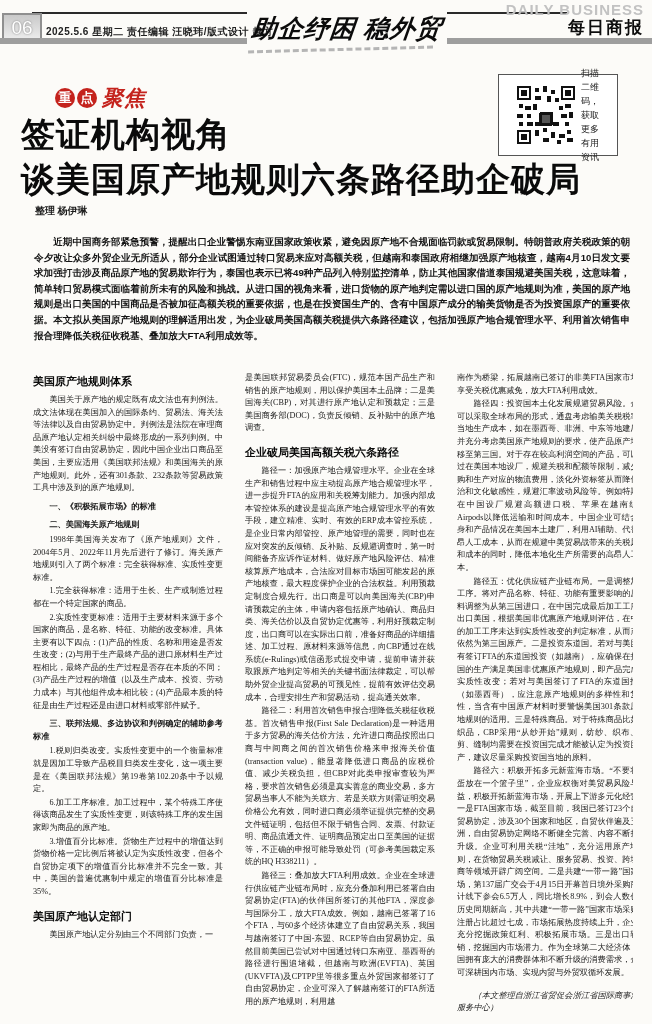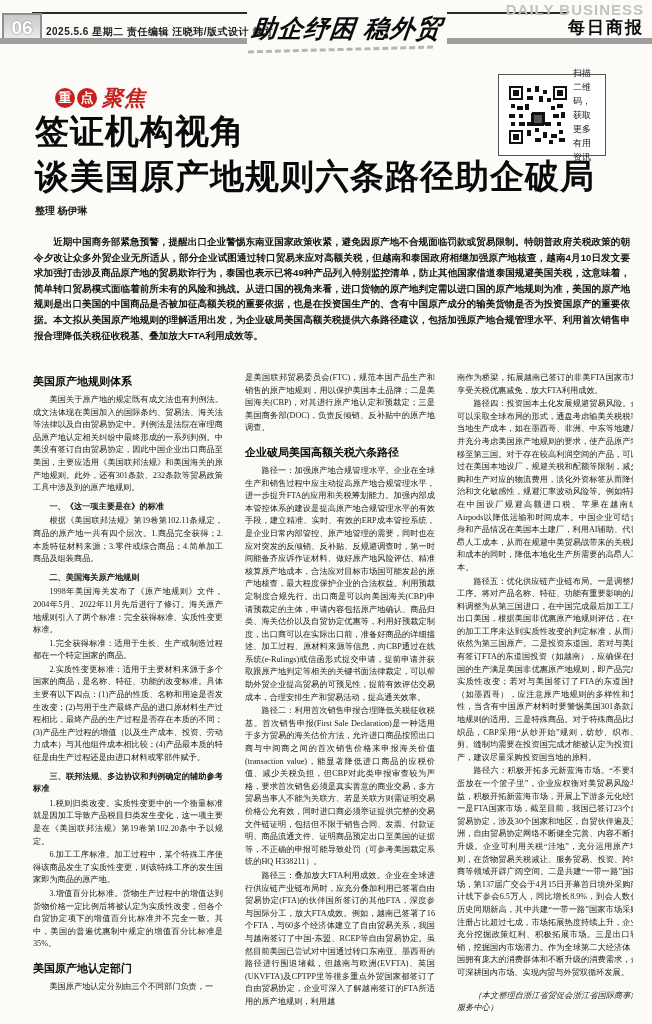--- a/index.html
+++ b/index.html
@@ -3,45 +3,45 @@
 <meta charset="utf-8">
 <style>
   html,body{margin:0;padding:0;background:#e8e6e2;}
   .page{position:relative;width:652px;height:1024px;margin:0 auto;background:#fcfbf8;overflow:hidden;
         font-family:"Liberation Serif",serif;color:#161616;}
   
   .hdr-rule-thin{position:absolute;height:2px;background:#2a2a2a;}
   .hdr-bar{position:absolute;height:6px;background:#9e9e9e;}
   .pagenum-box{position:absolute;left:2px;top:13px;width:36px;height:26px;border:2px solid #8f8f8f;
         background:linear-gradient(#c9c9c9,#efefef);display:flex;align-items:center;justify-content:center;
-        font-family:"Liberation Sans",sans-serif;font-size:19px;font-weight:bold;color:#fff;
+        font-family:"Liberation Sans",sans-serif;font-size:19px;font-weight:normal;color:#fff;
         text-shadow:0 0 2px #777;}
   .dateline{position:absolute;left:46px;top:25px;font-family:"Liberation Sans",sans-serif;
         font-size:10px;font-weight:bold;color:#222;letter-spacing:.5px;white-space:nowrap;}
   .banner{position:absolute;left:252px;top:12px;width:190px;text-align:center;
         font-family:"Liberation Sans",sans-serif;font-weight:900;font-style:italic;font-size:25px;
         color:#0b0b0b;transform:skewX(-6deg);letter-spacing:1px;white-space:nowrap;}
   .banner-swash{position:absolute;left:248px;top:44px;width:185px;height:4px;
         border-bottom:3px dashed #b5b5b5;transform:rotate(-1.5deg);}
   .masthead-en{position:absolute;right:8px;top:1px;font-family:"Liberation Sans",sans-serif;
         font-size:15px;font-weight:bold;color:#c2c2c2;letter-spacing:1px;}
   .masthead-cn{position:absolute;right:8px;top:16px;font-size:17px;font-weight:bold;color:#0d0d0d;
         letter-spacing:2px;font-family:"Liberation Serif",serif;}
   
   .tag{position:absolute;left:55px;top:84px;display:flex;align-items:center;}
   .tag .circ{width:20px;height:20px;border-radius:50%;background:#c4231d;color:#fff;
         font-family:"Liberation Sans",sans-serif;font-size:13px;font-weight:bold;
         display:flex;align-items:center;justify-content:center;margin-right:2px;}
   .tag .rest{font-family:Liberation Sans, sans-serif;font-size:21px;font-weight:900;
         font-style:italic;color:#c4231d;margin-left:3px;letter-spacing:1px;}
-  .headline{position:absolute;left:35px;top:112px;width:600px;
-        font-family:Liberation Mono, monospace;font-weight:900;color:#0a0a0a;
+  .headline{position:absolute;left:21px;top:112px;width:600px;
+        font-family:Liberation Serif, serif;font-weight:900;color:#0a0a0a;
         font-size:34px;line-height:45px;letter-spacing:1px;}
-  .qrbox{position:absolute;left:498px;top:74px;width:108px;height:82px;border:1px solid #555;
-        background:#fff;display:flex;align-items:center;padding:10px;box-sizing:border-box;}
+  .qrbox{position:absolute;left:498px;top:74px;width:120px;height:82px;border:1px solid #555;
+        background:#fff;display:flex;align-items:center;padding:18px;box-sizing:border-box;}
   .qrbox svg{width:58px;height:58px;flex:none;}
   .qr-caption{font-size:9px;line-height:14px;color:#222;margin-left:6px;font-family:"Liberation Serif",serif;}
   .byline{position:absolute;left:35px;top:204px;font-size:10px;font-weight:bold;color:#1c1c1c;}
   .intro{position:absolute;left:34px;top:234px;width:596px;font-family:"Liberation Sans",sans-serif;
         font-size:9.6px;line-height:15.6px;font-weight:600;color:#141414;text-align:justify;
         text-indent:2em;}
   
   .body-cols{position:absolute;left:33px;top:372px;width:600px;height:650px;display:flex;gap:22px;
         overflow:hidden;}
   .col{width:190px;flex:none;font-size:8.2px;line-height:12.6px;text-align:justify;color:#191919;}
@@ -124,22 +124,21 @@
 
   <div class="byline">整理 杨伊琳</div>
 
   <div class="intro">近期中国商务部紧急预警，提醒出口企业警惕东南亚国家政策收紧，避免因原产地不合规面临罚款或贸易限制。特朗普政府关税政策的朝令夕改让众多外贸企业无所适从，部分企业试图通过转口贸易来应对高额关税，但越南和泰国政府相继加强原产地核查，越南4月10日发文要求加强打击涉及商品原产地的贸易欺诈行为，泰国也表示已将49种产品列入特别监控清单，防止其他国家借道泰国规避美国关税，这意味着，简单转口贸易模式面临着前所未有的风险和挑战。从进口国的视角来看，进口货物的原产地判定需以进口国的原产地规则为准，美国的原产地规则是出口美国的中国商品是否被加征高额关税的重要依据，也是在投资国生产的、含有中国原产成分的输美货物是否为投资国原产的重要依据。本文拟从美国原产地规则的理解适用出发，为企业破局美国高额关税提供六条路径建议，包括加强原产地合规管理水平、利用首次销售申报合理降低关税征收税基、叠加放大FTA利用成效等。</div>
 
   <div class="body-cols">
 
     <div class="col">
       <div class="h1">美国原产地规则体系</div>
       <p>美国关于原产地的规定既有成文法也有判例法。成文法体现在美国加入的国际条约、贸易法、海关法等法律以及自由贸易协定中。判例法是法院在审理商品原产地认定相关纠纷中最终形成的一系列判例。中美没有签订自由贸易协定，因此中国企业出口商品至美国，主要应适用《美国联邦法规》和美国海关的原产地规则。此外，还有301条款、232条款等贸易政策工具中涉及到的原产地规则。</p>
-      <div class="h2">一、《这一项主要是在》的标准</div>
-      <p>根据《美国联邦法规》第19卷第102.11条规定，商品的原产地一共有四个层次。1.商品完全获得；2.本质特征材料来源；3.零件或综合商品；4.简单加工商品及组装商品。</p>
+      <div class="h2">一、《积极拓展市场》的标准</div>
       <div class="h2">二、美国海关原产地规则</div>
       <p>1998年美国海关发布了《原产地规则》文件，2004年5月、2022年11月先后进行了修订。海关原产地规则引入了两个标准：完全获得标准、实质性变更标准。</p>
       <p>1.完全获得标准：适用于生长、生产或制造过程都在一个特定国家的商品。</p>
       <p>2.实质性变更标准：适用于主要材料来源于多个国家的商品，是名称、特征、功能的改变标准。具体主要有以下四点：(1)产品的性质、名称和用途是否发生改变；(2)与用于生产最终产品的进口原材料生产过程相比，最终产品的生产过程是否存在本质的不同；(3)产品生产过程的增值（以及生产成本、投资、劳动力成本）与其他组件成本相比较；(4)产品最本质的特征是由生产过程还是由进口材料或零部件赋予。</p>
       <div class="h2">三、联邦法规、多边协议和判例确定的辅助参考标准</div>
       <p>1.税则归类改变。实质性变更中的一个衡量标准就是因加工导致产品税目归类发生变化，这一项主要是在《美国联邦法规》第19卷第102.20条中予以规定。</p>
       <p>6.加工工序标准。加工过程中，某个特殊工序使得该商品发生了实质性变更，则该特殊工序的发生国家即为商品的原产地。</p>
       <p>3.增值百分比标准。货物生产过程中的增值达到货物价格一定比例后将被认定为实质性改变，但各个自贸协定项下的增值百分比标准并不完全一致。其中，美国的普遍优惠制中规定的增值百分比标准是35%。</p>
       <div class="h1">美国原产地认定部门</div>
       <p>美国原产地认定分别由三个不同部门负责，一</p>

